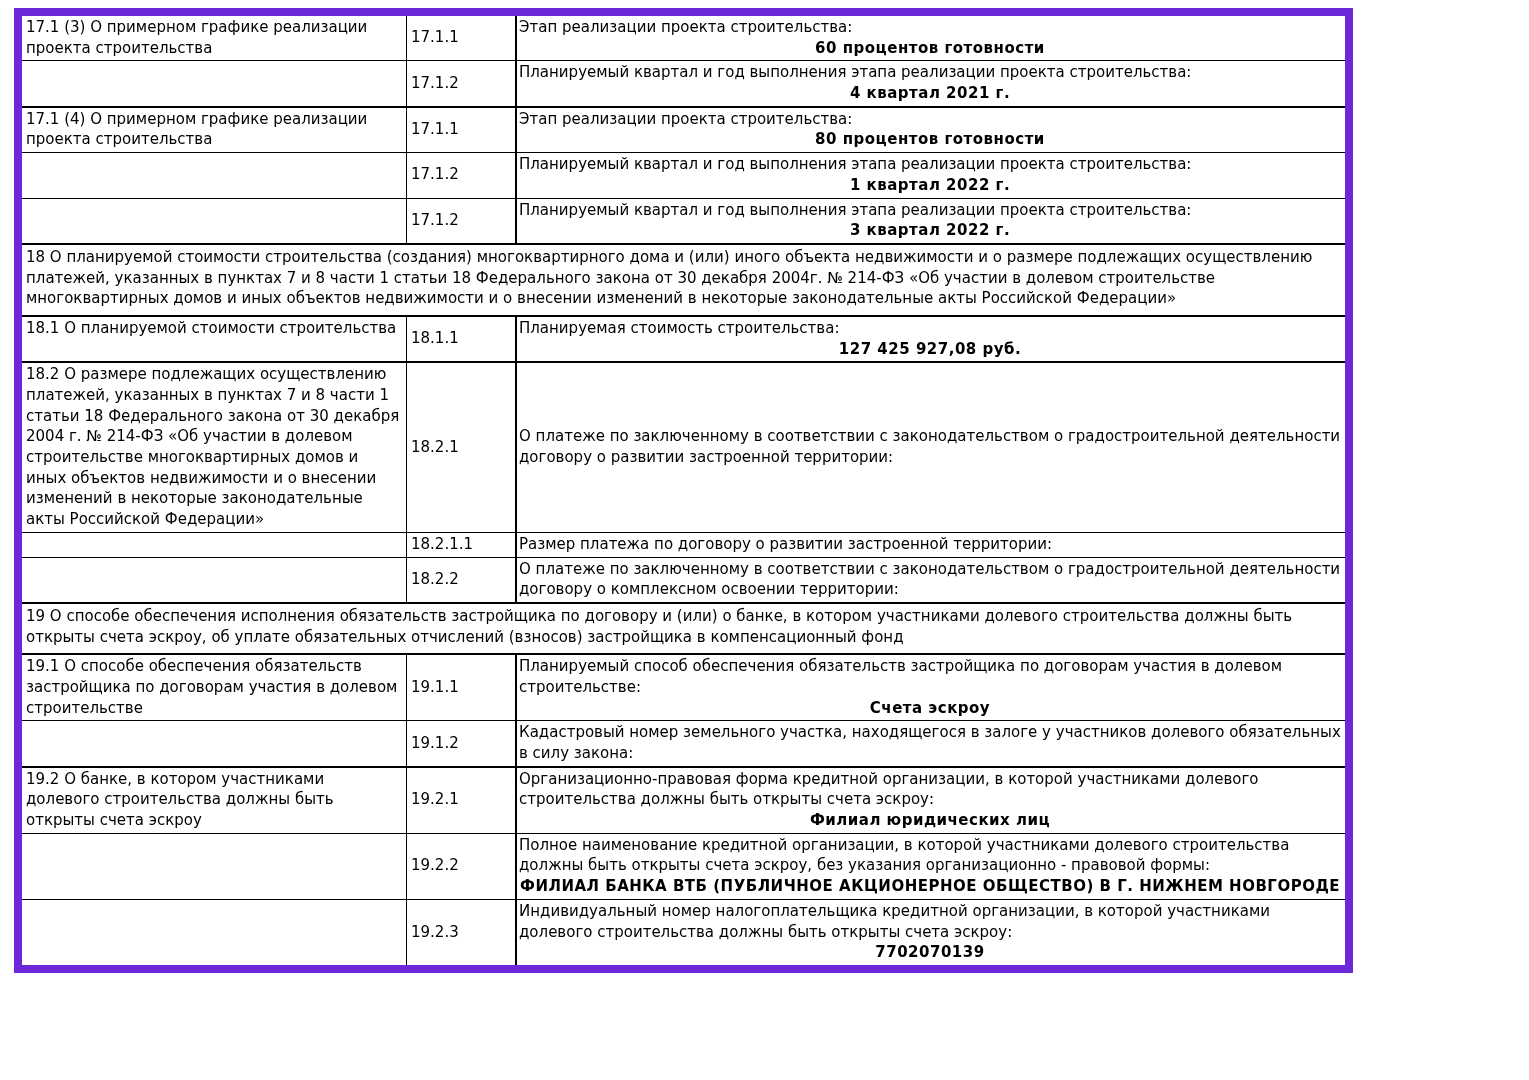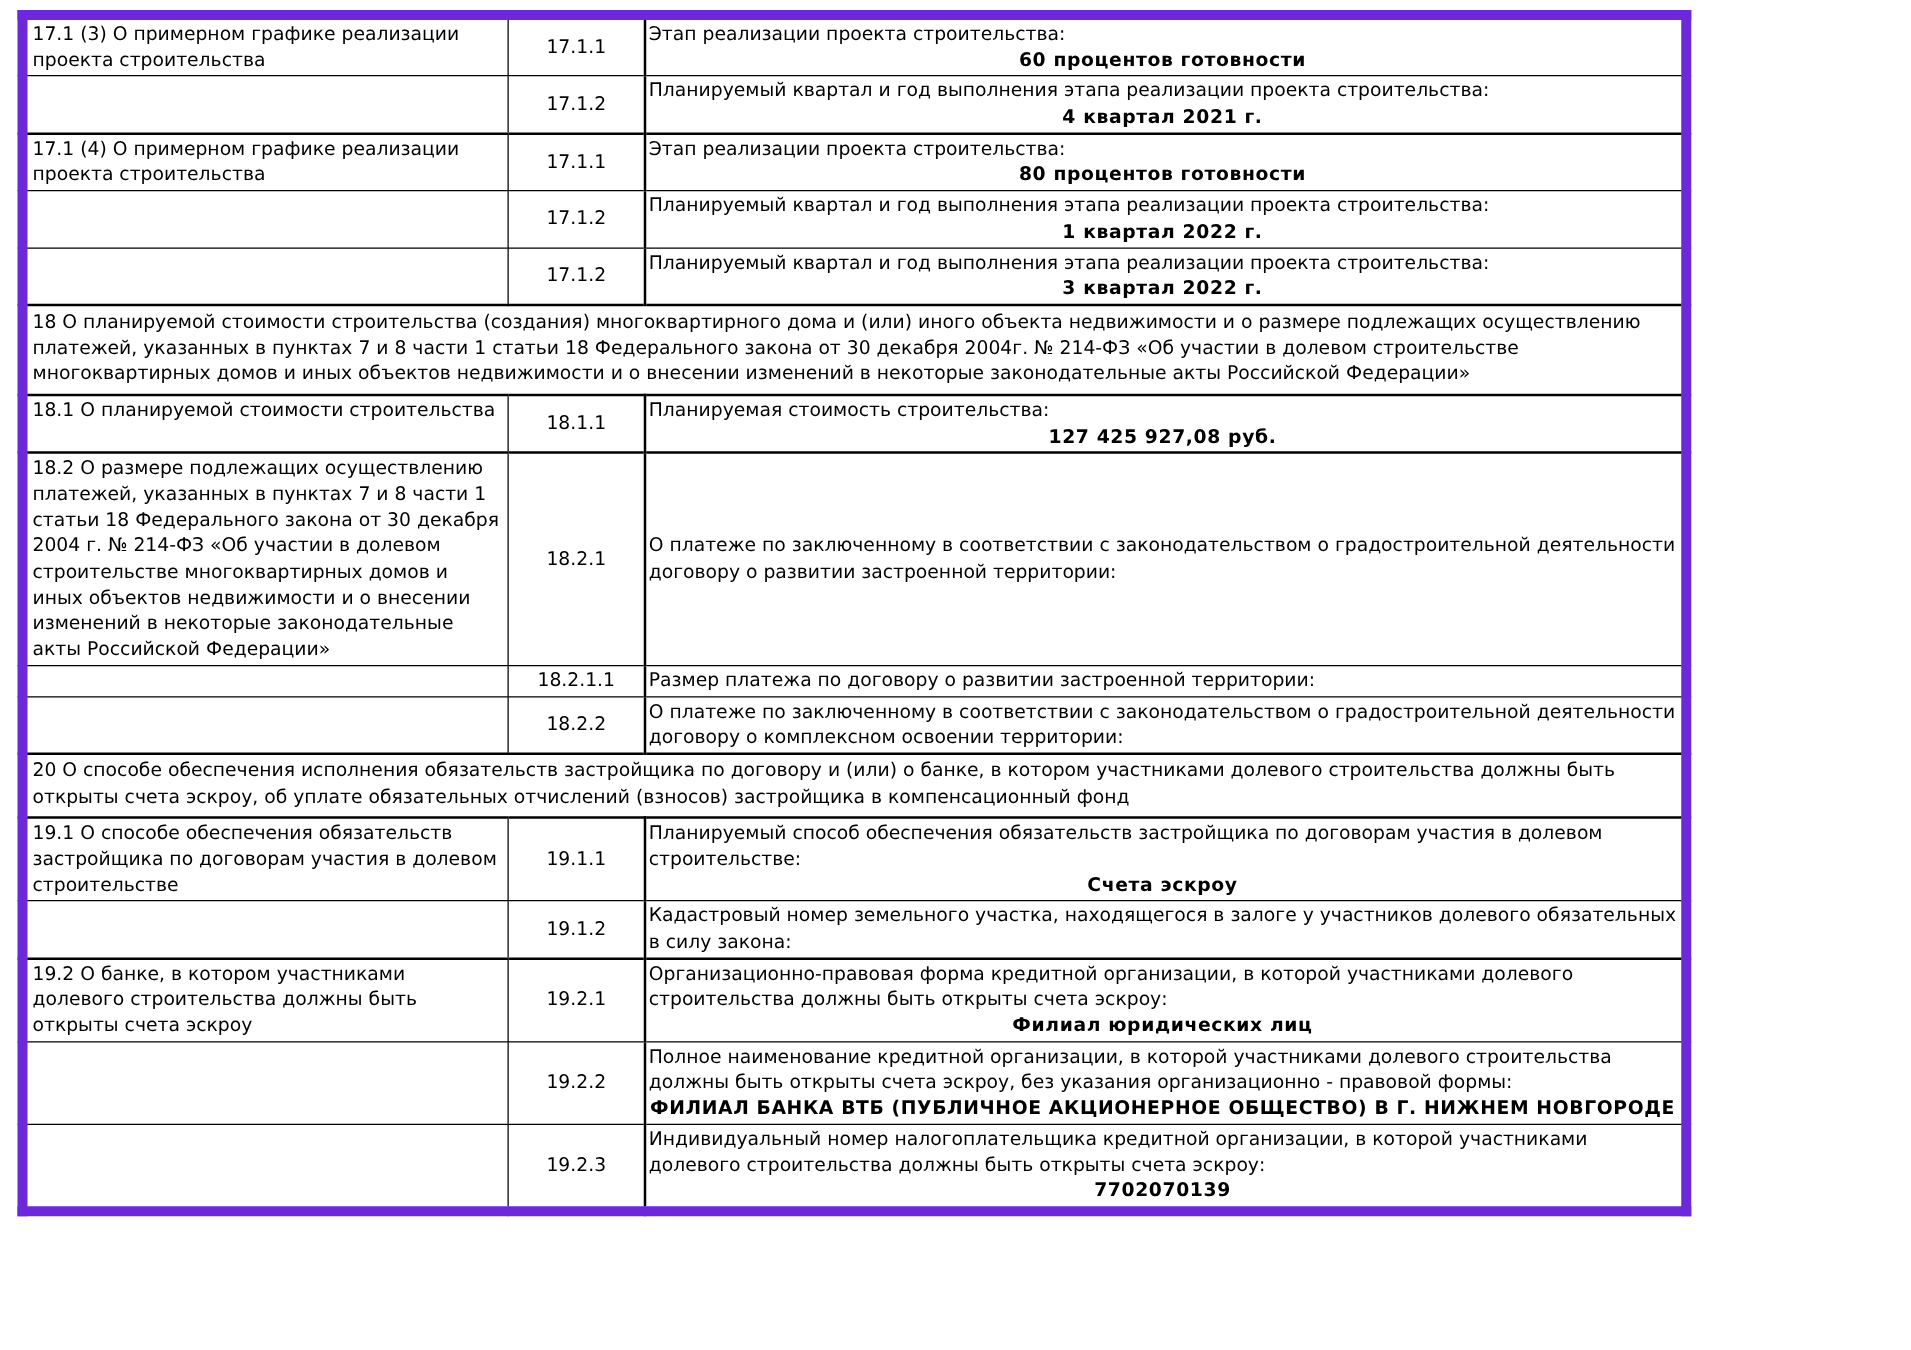--- a/index.html
+++ b/index.html
@@ -29,21 +29,20 @@
     vertical-align: middle;
     word-wrap: break-word;
   }
   td.c1 {
     width: 376px;
     vertical-align: top;
   }
   td.c2 {
     width: 100px;
     border-right: 2px solid #000;
-    text-align: center;
   }
   td.c3 {
     padding-left: 2px;
   }
   tr.group > td, tr.section-row > td {
     border-top: 2px solid #000;
   }
   td.section {
     padding: 2px 4px 6px 4px;
   }
@@ -141,21 +140,21 @@
     <td class="c1"></td>
     <td class="c2">18.2.2</td>
     <td class="c3">
       <div class="label">О платеже по заключенному в соответствии с законодательством о градостроительной деятельности договору о комплексном освоении территории:</div>
 
     </td>
   </tr>
 
 
   <tr class="section-row">
-    <td class="section" colspan="3">20 О способе обеспечения исполнения обязательств застройщика по договору и (или) о банке, в котором участниками долевого строительства должны быть открыты счета эскроу, об уплате обязательных отчислений (взносов) застройщика в компенсационный фонд</td>
+    <td class="section" colspan="3">19 О способе обеспечения исполнения обязательств застройщика по договору и (или) о банке, в котором участниками долевого строительства должны быть открыты счета эскроу, об уплате обязательных отчислений (взносов) застройщика в компенсационный фонд</td>
   </tr>
 
   <tr class="data-row group">
     <td class="c1">19.1 О способе обеспечения обязательств застройщика по договорам участия в долевом строительстве</td>
     <td class="c2">19.1.1</td>
     <td class="c3">
       <div class="label">Планируемый способ обеспечения обязательств застройщика по договорам участия в долевом строительстве:</div>
       <div class="value">Счета эскроу</div>
     </td>
   </tr>

